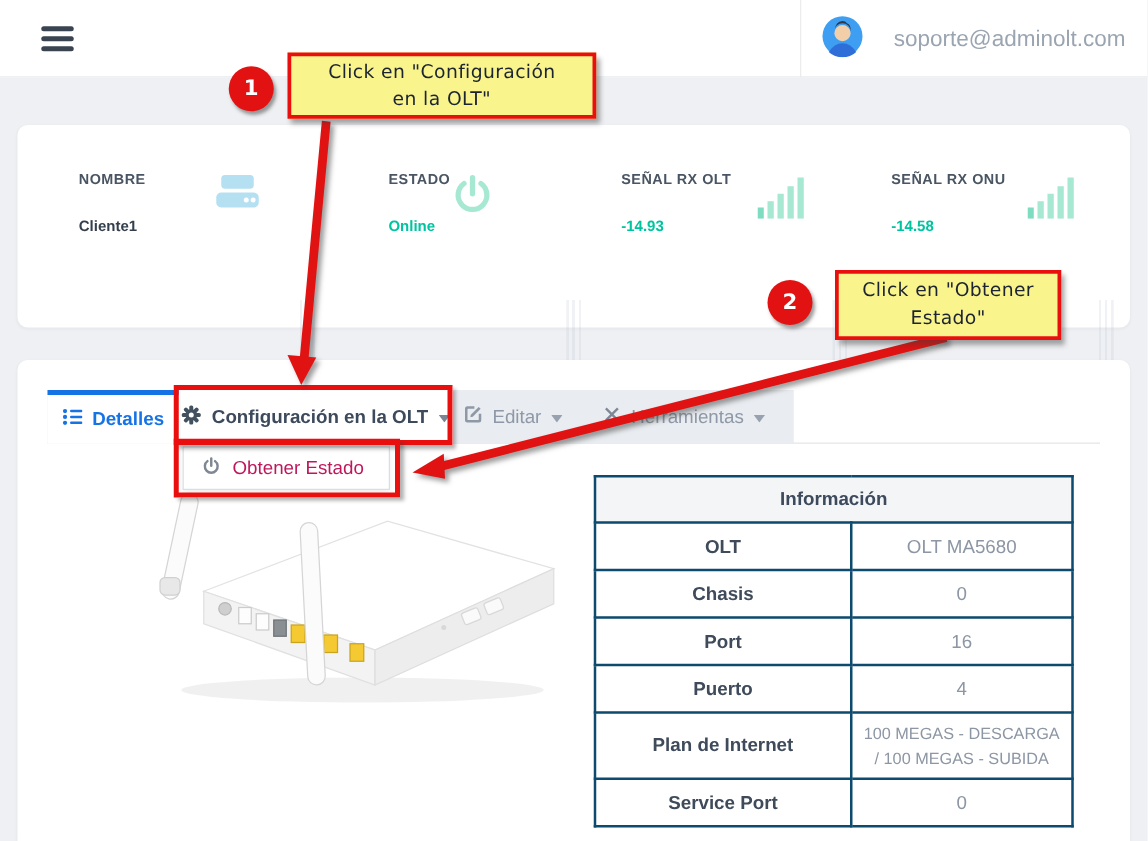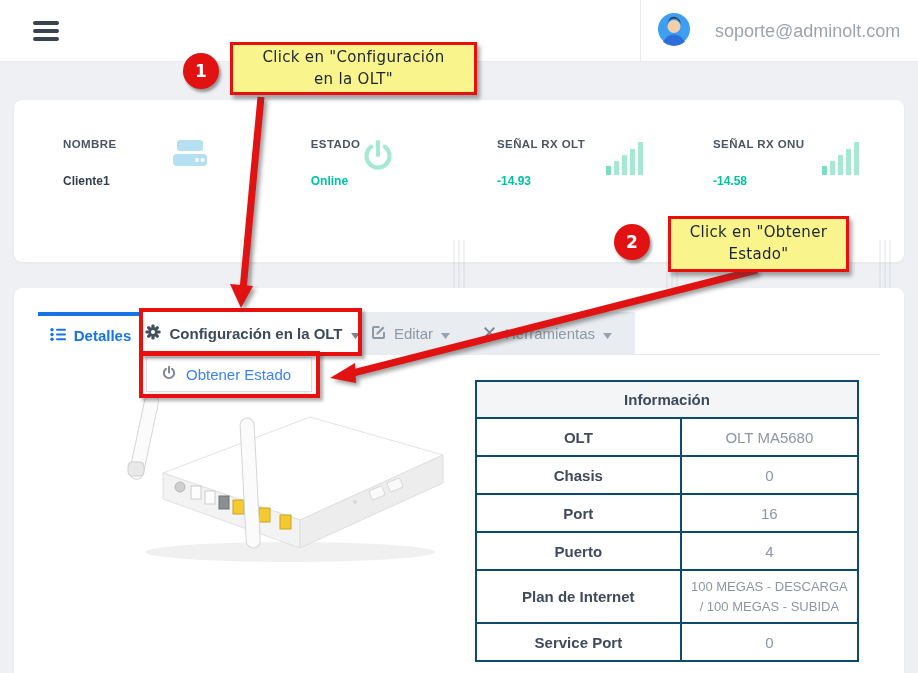--- a/index.html
+++ b/index.html
@@ -32,21 +32,21 @@
   .tab { display:flex; align-items:center; justify-content:center; gap:8px; font-size:15px; color:#8e98a6; cursor:pointer; }
   .tab.active { background:#ffffff; border-top:4px solid #1673e6; color:#1673e6; font-weight:bold; }
   .tab.open { background:#ffffff; color:#3d4a5c; font-weight:bold; }
   .tab-detalles { width:105px; }
   .tab-config { width:219px; }
   .tab-editar { width:97px; }
   .tab-herr { width:176px; }
 
   .dropdown-item { position:absolute; left:146px; top:357px; width:166px; height:35px; background:#ffffff;
       border:1px solid #d9dee3; box-shadow:0 2px 5px rgba(0,0,0,.08); display:flex; align-items:center; gap:9px;
-      padding-left:14px; font-size:15px; color:#3b82f6; cursor:pointer; }
+      padding-left:14px; font-size:15px; color:#be185d; cursor:pointer; }
 
   
   .info-table { position:absolute; left:475px; top:380px; width:384px; border-collapse:collapse; background:#fff; }
   .info-table th, .info-table td { border:2px solid #0c4a6e; text-align:center; vertical-align:middle; }
   .info-table th { background:#f3f5f7; height:37px; font-size:15px; color:#3d4a5c; font-weight:bold; }
   .info-table td { height:38px; }
   .info-table td.lbl { width:206px; font-size:15px; font-weight:bold; color:#3f4a5a; }
   .info-table td.val { width:178px; font-size:15px; color:#8d96a4; }
   .info-table td.val.small { font-size:13px; line-height:1.5; padding:6px 8px; }
   .info-table tr.tall td { height:52px; }

